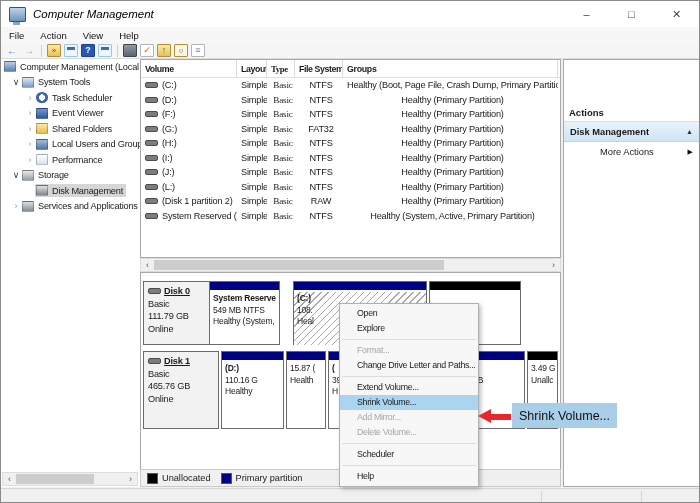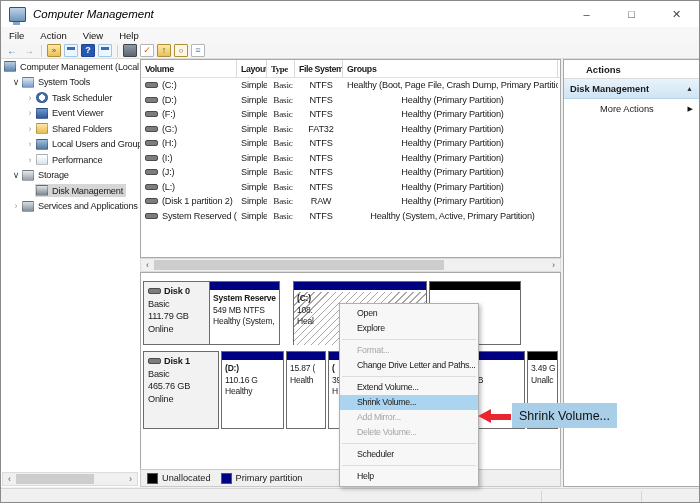--- a/index.html
+++ b/index.html
@@ -61,34 +61,34 @@
   .c.s{width:215px;font-size:8.8px;letter-spacing:-0.3px;}
   .trow .c{font-size:9.2px;letter-spacing:-0.2px;}
   .volic{width:11px;height:4px;background:#7d7d7d;border:1px solid #4c4c4c;border-radius:2px;margin-right:4px;flex:none;}
   
   .hscroll{position:absolute;height:14px;background:#f0f0f0;border:1px solid #dcdcdc;box-sizing:border-box;display:flex;align-items:center;}
   .sarr{width:13px;text-align:center;color:#555;font-size:9px;flex:none;}
   .sthumb{height:10px;background:#cdcdcd;border-radius:0;}
   
   .gpane{position:absolute;left:139px;top:271px;width:421px;height:215px;background:#ffffff;border:1px solid #a8a8a8;box-sizing:border-box;}
   .dlabel{position:absolute;width:76px;background:#f2f2f2;border:1px solid #6b6b6b;box-sizing:border-box;padding:3px 0 0 4px;font-size:9.2px;letter-spacing:-0.2px;line-height:12.5px;}
-  .dlabel .dn{font-weight:bold;display:flex;align-items:center;}
+  .dlabel .dn{font-weight:bold;display:flex;align-items:center;text-decoration:underline;}
   .dico{width:11px;height:4px;background:#7d7d7d;border:1px solid #4c4c4c;border-radius:2px;margin-right:3px;}
   .part{position:absolute;border:1px solid #6b6b6b;background:#fff;box-sizing:border-box;}
   .pbar{height:8px;border-bottom:2px solid #ffffff;}
   .navy{background:#000082;}
   .blackbar{background:#000000;}
   .pbody{padding:1px 0 0 3px;font-size:8.5px;letter-spacing:-0.2px;line-height:11.5px;white-space:nowrap;overflow:hidden;height:calc(100% - 10px);}
   .pbody .pt{font-weight:bold;}
   .hatchbody{background:repeating-linear-gradient(135deg,#ffffff 0 4px,#a8a8a8 4px 5px);}
   .legend{position:absolute;left:139px;top:468px;width:421px;height:18px;background:#f0f0f0;border:1px solid #c9c9c9;box-sizing:border-box;display:flex;align-items:center;padding-left:6px;font-size:9.2px;}
   .lsw{width:9px;height:9px;margin:0 4px 0 0;border:1px solid #555;}
   
   .actions{position:absolute;left:562px;top:58px;width:137px;height:428px;background:#ffffff;border:1px solid #a8a8a8;box-sizing:border-box;}
-  .ahead{height:18px;display:flex;align-items:center;padding-left:22px;font-weight:bold;font-size:9.5px;border-bottom:1px solid #dcdcdc;}
+  .ahead{height:18px;display:flex;align-items:center;padding-left:5px;font-weight:bold;font-size:9.5px;border-bottom:1px solid #dcdcdc;margin-top:43px;}
   .agroup{height:19px;display:flex;align-items:center;padding:0 6px;background:linear-gradient(#e8f3fb,#cfe4f4);border-bottom:1px solid #b9d5e9;font-size:9.3px;font-weight:bold;}
   .agroup .caret{margin-left:auto;font-size:7px;color:#333;}
   .amore{height:19px;display:flex;align-items:center;padding:0 6px 0 36px;font-size:9.3px;}
   .amore .caret{margin-left:auto;font-size:7px;color:#111;}
   
   .cmenu{position:absolute;left:338px;top:302px;width:138px;background:#f7f7f7;border:1px solid #b0b0b0;box-shadow:2px 2px 4px rgba(0,0,0,.25);z-index:20;padding:2px 0;}
   .mi{height:15px;line-height:15px;padding-left:17px;font-size:8.8px;letter-spacing:-0.3px;white-space:nowrap;overflow:hidden;}
   .mi.dis{color:#a6a6a6;}
   .mi.hl{background:#aad4f0;}
   .msep{height:1px;background:#dcdcdc;margin:3px 2px;}

